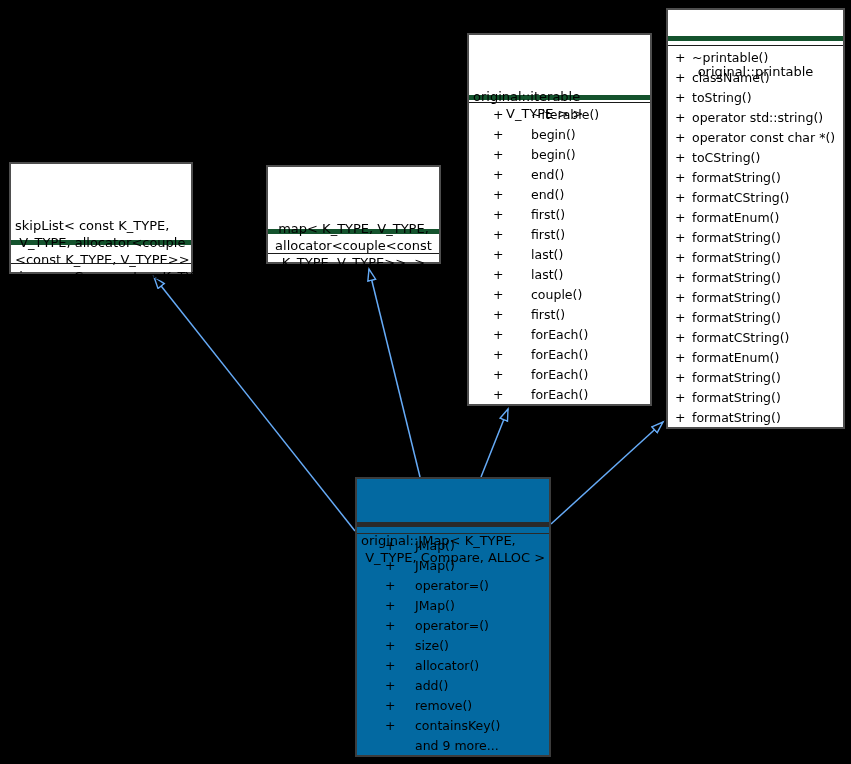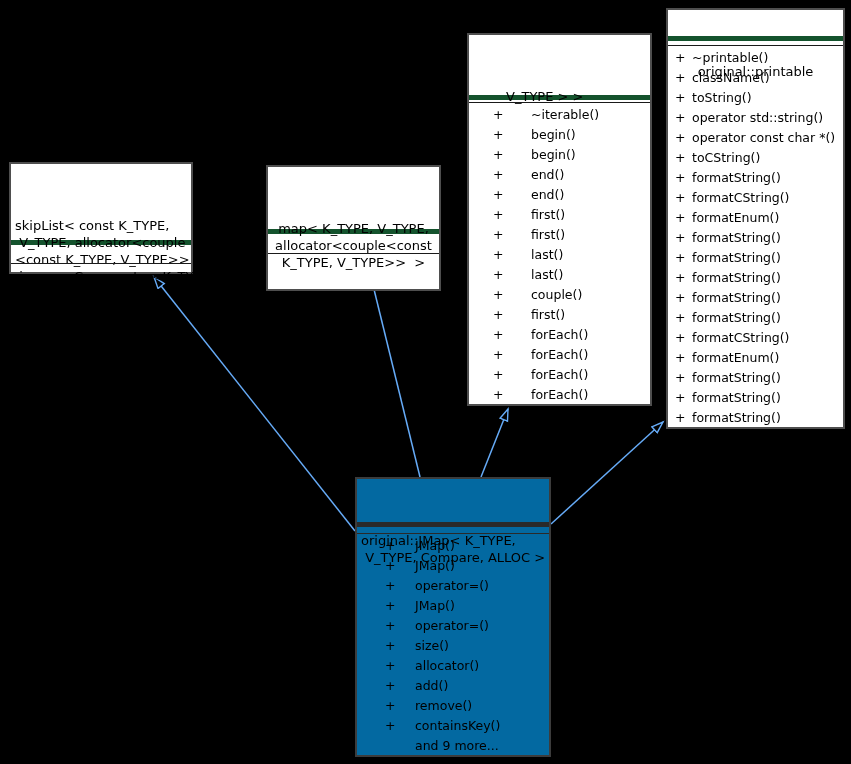--- a/index.html
+++ b/index.html
@@ -25,21 +25,21 @@
   .uml-methods { flex:1; padding-top:1px; }
   .method-row { display:flex; align-items:center; height:20px; font-size:12.5px; white-space:pre; }
   .plus { flex:none; }
   .mname { flex:none; }
 
   
   .box-skiplist  { left:9px;   top:162px; width:184px; height:112px; }
   .box-skiplist .uml-title { height:72px; }
   .box-skiplist .uml-attrs { height:18px; }
 
-  .box-map       { left:266px; top:165px; width:175px; height:126px; }
+  .box-map       { left:266px; top:165px; width:175px; height:99px; }
   .box-map .uml-title { height:58px; }
   .box-map .uml-attrs { height:19px; }
 
   .box-iterable  { left:467px; top:33px;  width:185px; height:373px; }
   .box-iterable .uml-title { height:56px; }
   .box-iterable .uml-attrs { height:14px; }
   .box-iterable .plus { margin-left:24px; width:38px; }
 
   .box-printable { left:666px; top:8px;   width:179px; height:421px; }
   .box-printable .uml-title { height:22px; }
@@ -85,21 +85,21 @@
     <div class="title-line">map&lt; K_TYPE, V_TYPE,</div><div class="title-line">allocator&lt;couple&lt;const</div><div class="title-line">K_TYPE, V_TYPE&gt;&gt;  &gt;</div></div>
     <div class="uml-attrs"></div>
     <div class="uml-methods">
       
     </div>
   </div>
 
   <div class="uml-box box-iterable">
     <div class="uml-title t-left">
       
-    <div class="title-line">        V_TYPE &gt; &gt;</div></div>
+    <div class="title-line">original::iterable</div><div class="title-line">        V_TYPE &gt; &gt;</div></div>
     <div class="uml-attrs"></div>
     <div class="uml-methods">
 
         <div class="method-row">
           <span class="plus">+</span><span class="mname">~iterable()</span>
         </div>
 
         <div class="method-row">
           <span class="plus">+</span><span class="mname">begin()</span>
         </div>

